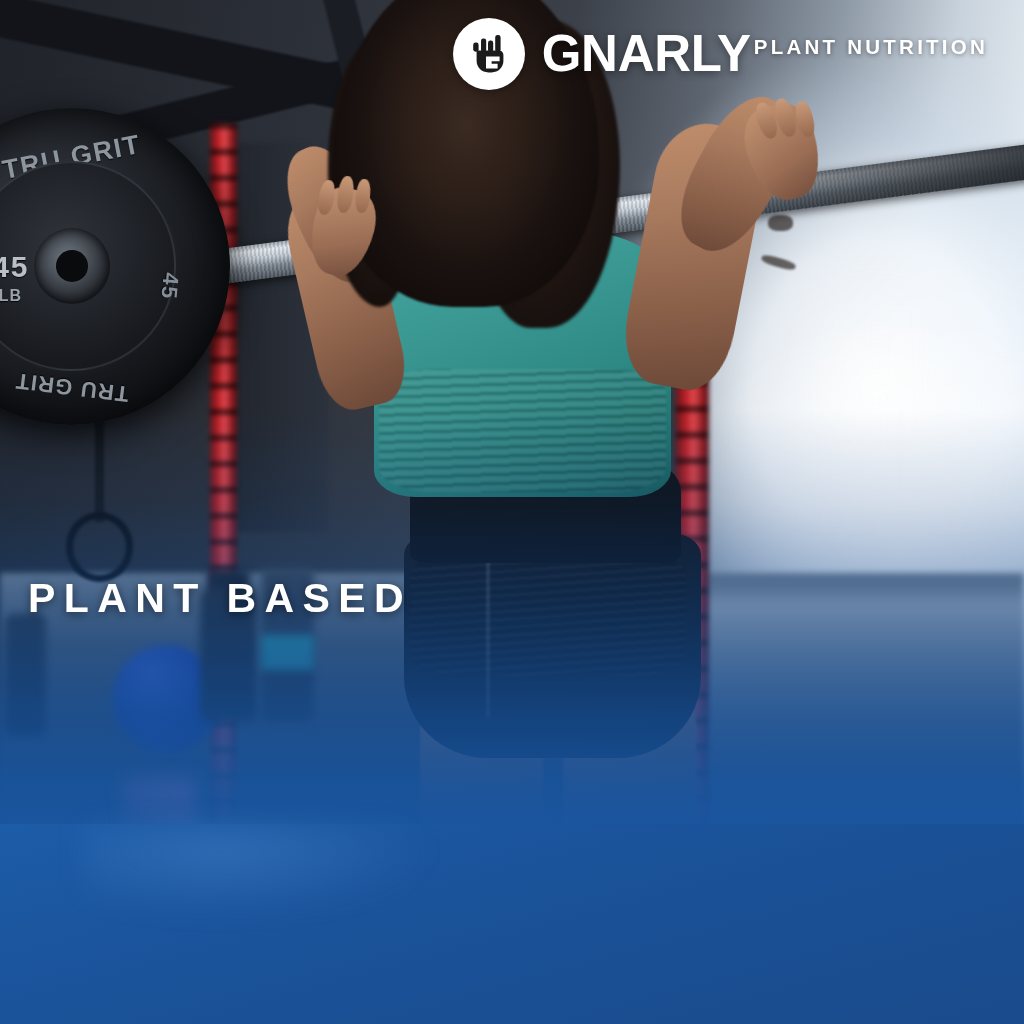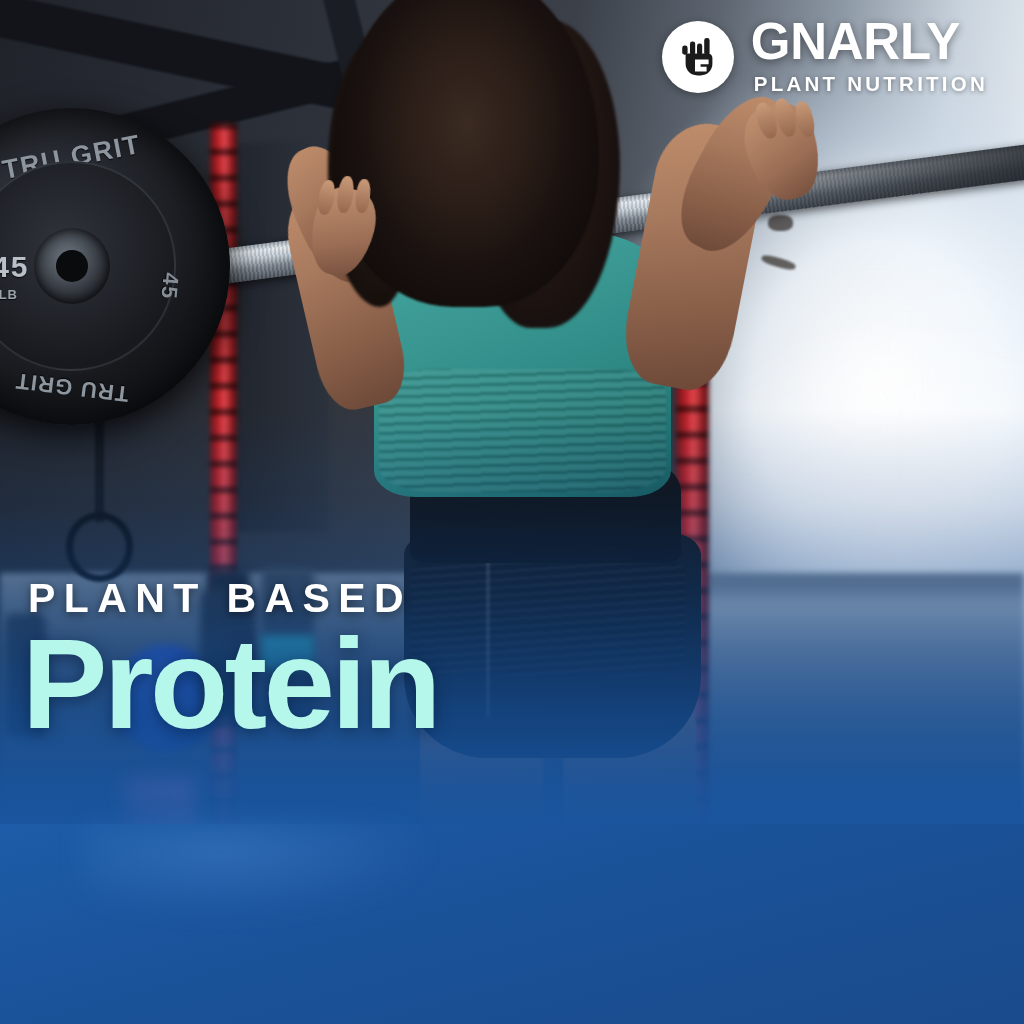--- a/index.html
+++ b/index.html
@@ -140,21 +140,21 @@
   }
   .plate-brand-top{
     left:11%; top:11%; width:78%; text-align:center;
     font-size:27px; transform:rotate(-11deg);
   }
   .plate-brand-bot{
     left:11%; bottom:8%; width:78%; text-align:center;
     font-size:22px; transform:rotate(187deg);
   }
   .plate-weight{ left:25%; top:45%; font-size:30px; color:#b9c0c8; }
-  .plate-unit{ left:27%; top:56.5%; font-size:13px; color:#9aa2aa; }
+  .plate-unit{ left:27%; top:56.5%; font-size:16px; color:#9aa2aa; }
   .plate-weight-r{ right:15%; top:52%; font-size:22px; color:#858d96; transform:rotate(95deg); }
 
   
   .obj{ position:absolute; filter:blur(4.5px); }
   .bottle-a{ left:19.5%; top:57.5%; width:5.6%; height:13%; border-radius:10px 10px 6px 6px;
     background:linear-gradient(180deg,#262b33,#14171c); }
   .bottle-a-cap{ left:20.2%; top:55.6%; width:4.2%; height:2.6%; border-radius:6px; background:#1b1f26; }
   .bottle-b{ left:25.5%; top:55.5%; width:5.2%; height:15%; border-radius:8px;
     background:linear-gradient(180deg,#3b4450,#20262e); }
   .bottle-b-band{ left:25.5%; top:62%; width:5.2%; height:3.4%; background:#2bb8c4; opacity:.75; }
@@ -335,21 +335,21 @@
     z-index:8;
   }
   .logo-mark{
     width:72px; height:72px; border-radius:50%;
     background:#fff;
     display:flex; align-items:center; justify-content:center;
     flex:0 0 auto;
     box-shadow:0 2px 10px rgba(0,0,0,.35);
   }
   .logo-mark svg{ display:block; }
-  .logo-text{ display:flex; flex-direction:column; align-items:flex-start; }
+  .logo-text{ display:flex; flex-direction:row; align-items:flex-start; }
   .logo-name{
     color:#fff; font-size:51px; font-weight:700;
     letter-spacing:-0.005em; line-height:.96;
     text-shadow:0 2px 8px rgba(0,0,0,.45);
   }
   .logo-tag{
     color:#fff; font-size:20.5px; font-weight:700;
     letter-spacing:.158em; line-height:1.15;
     margin-top:5px; padding-left:3px;
     text-shadow:0 1px 5px rgba(0,0,0,.45);
@@ -508,17 +508,16 @@
       </svg>
     </div>
     <div class="logo-text">
       <div class="logo-name">GNARLY</div>
       <div class="logo-tag">PLANT NUTRITION</div>
     </div>
   </div>
 
   <div class="headline">
     <div class="kicker">PLANT BASED</div>
-    <div class="wordmark">Protein</div>
   </div>
 
 
 </div>
 
 </body></html>

